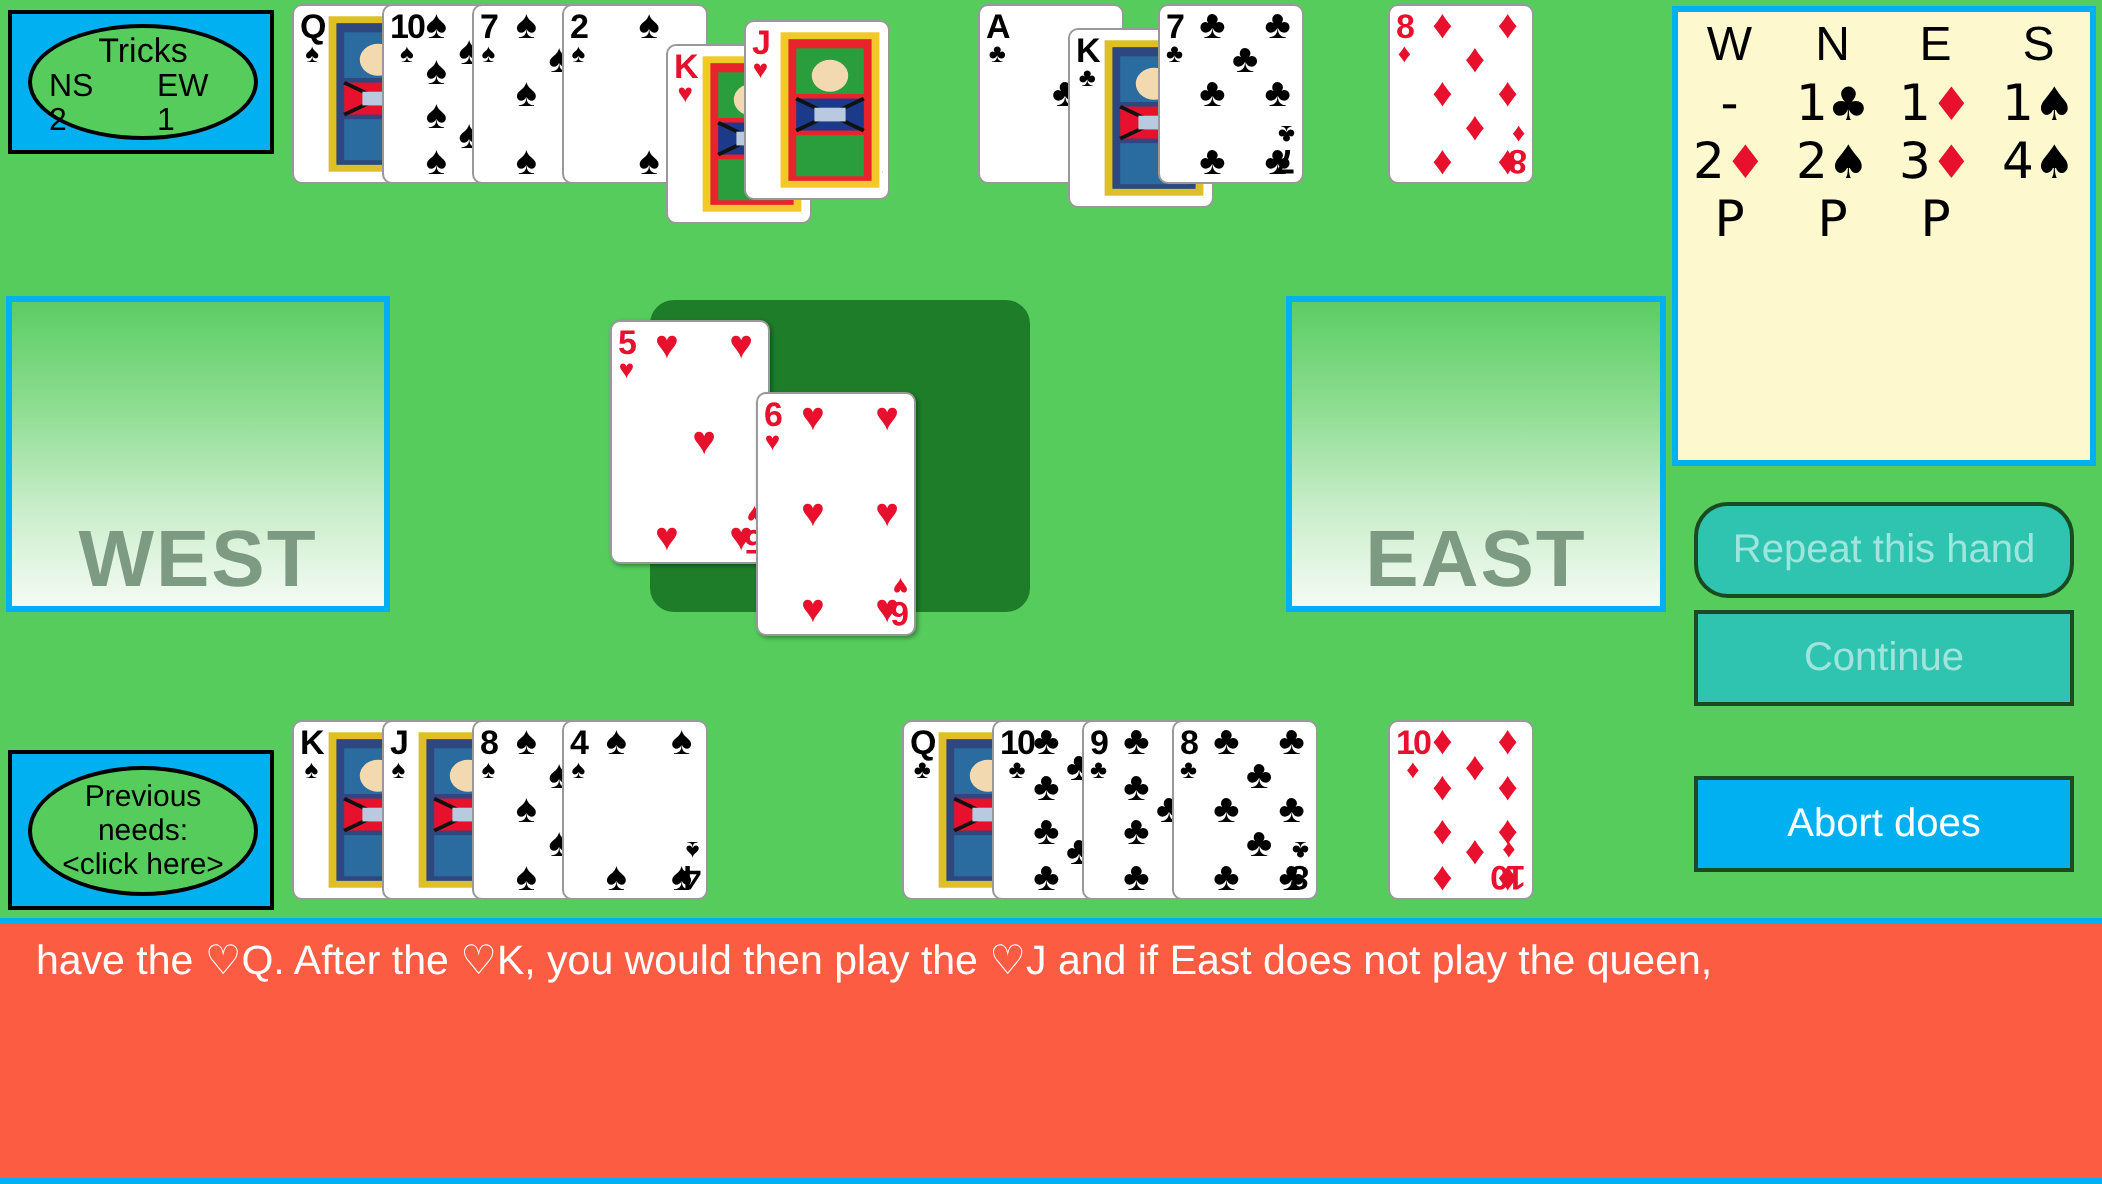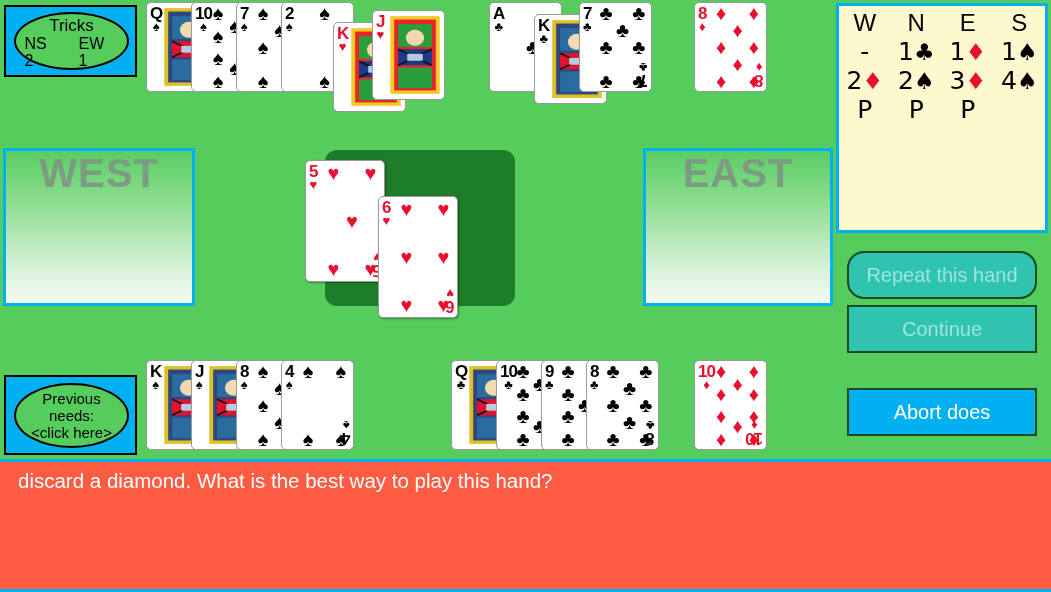--- a/index.html
+++ b/index.html
@@ -35,21 +35,21 @@
     position:absolute;left:8px;top:6px;width:115px;height:65px;
     background:#55cc5c;border:2px solid #000;border-radius:50%/50%;
     box-sizing:border-box;text-align:center;color:#000;
     font-size:15px;line-height:17px;padding-top:5px;
   }
 
   
   .seat-panel{
     border:3px solid #00b0f0;box-sizing:border-box;
     background:linear-gradient(to bottom,#5bcd63 0%,#8fdd92 35%,#cdeecd 70%,#f4fbf4 100%);
-    display:flex;align-items:flex-start;justify-content:center;
+    display:flex;align-items:flex-end;justify-content:center;
   }
   .seat-label{
     font-size:40px;font-weight:bold;color:#7d9b82;letter-spacing:1px;
   }
   #west-panel{left:3px;top:148px;width:192px;height:158px;}
   #east-panel{left:643px;top:148px;width:190px;height:158px;}
 
   
   #table-felt{
     left:325px;top:150px;width:190px;height:156px;
@@ -611,14 +611,14 @@
   <span>Repeat this hand</span>
 </div>
 <div class="gbtn disabled" id="btn-continue">
   <span>Continue</span>
 </div>
 <div class="gbtn active" id="btn-abort">
   <span>Abort does</span>
 </div>
 
 <div class="abs" id="message-bar">
-  <p>discard a diamond. What is the best way to play this hand?</p>
+  <p>have the ♡Q. After the ♡K, you would then play the ♡J and if East does not play the queen,</p>
 </div>
 
 </body></html>

